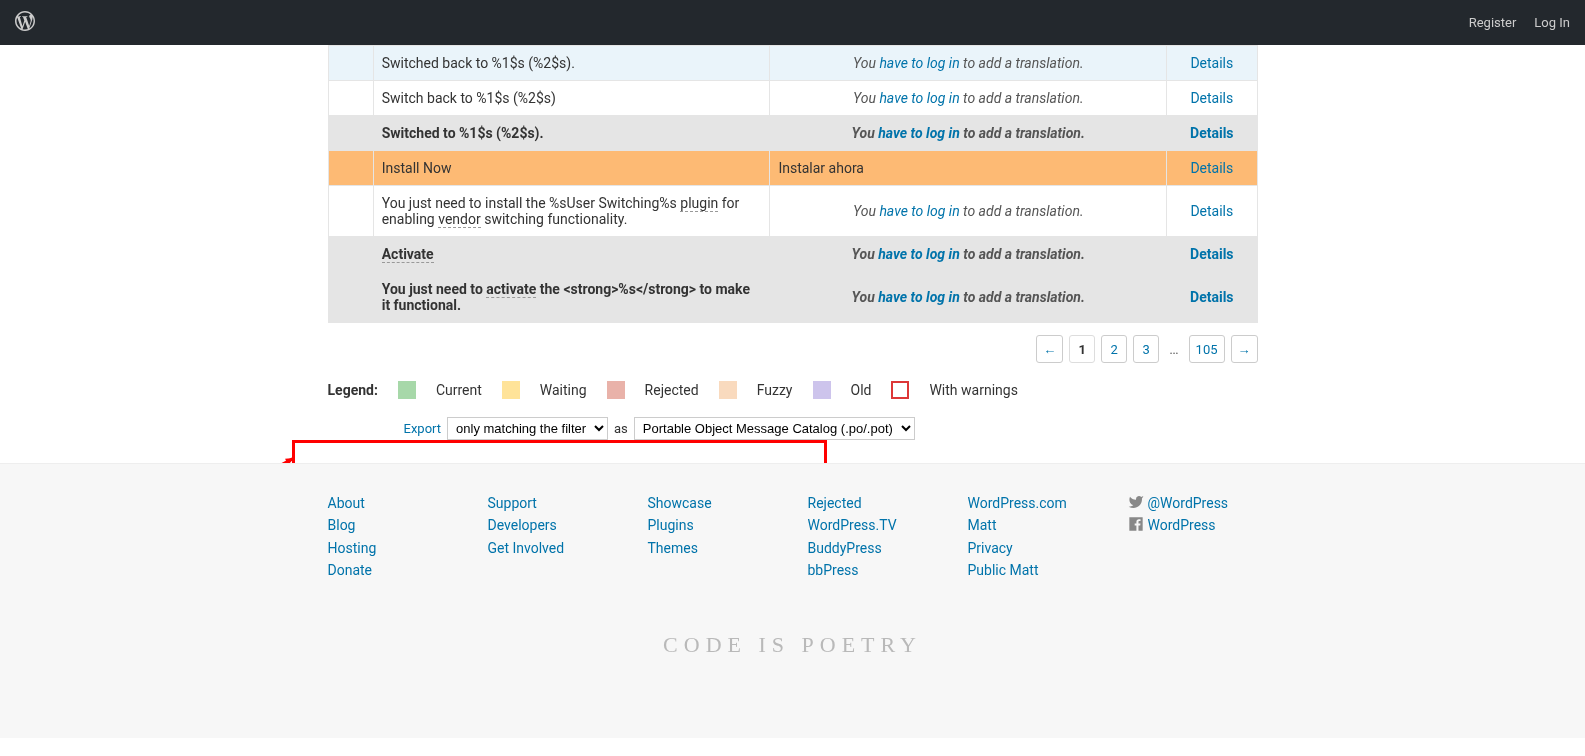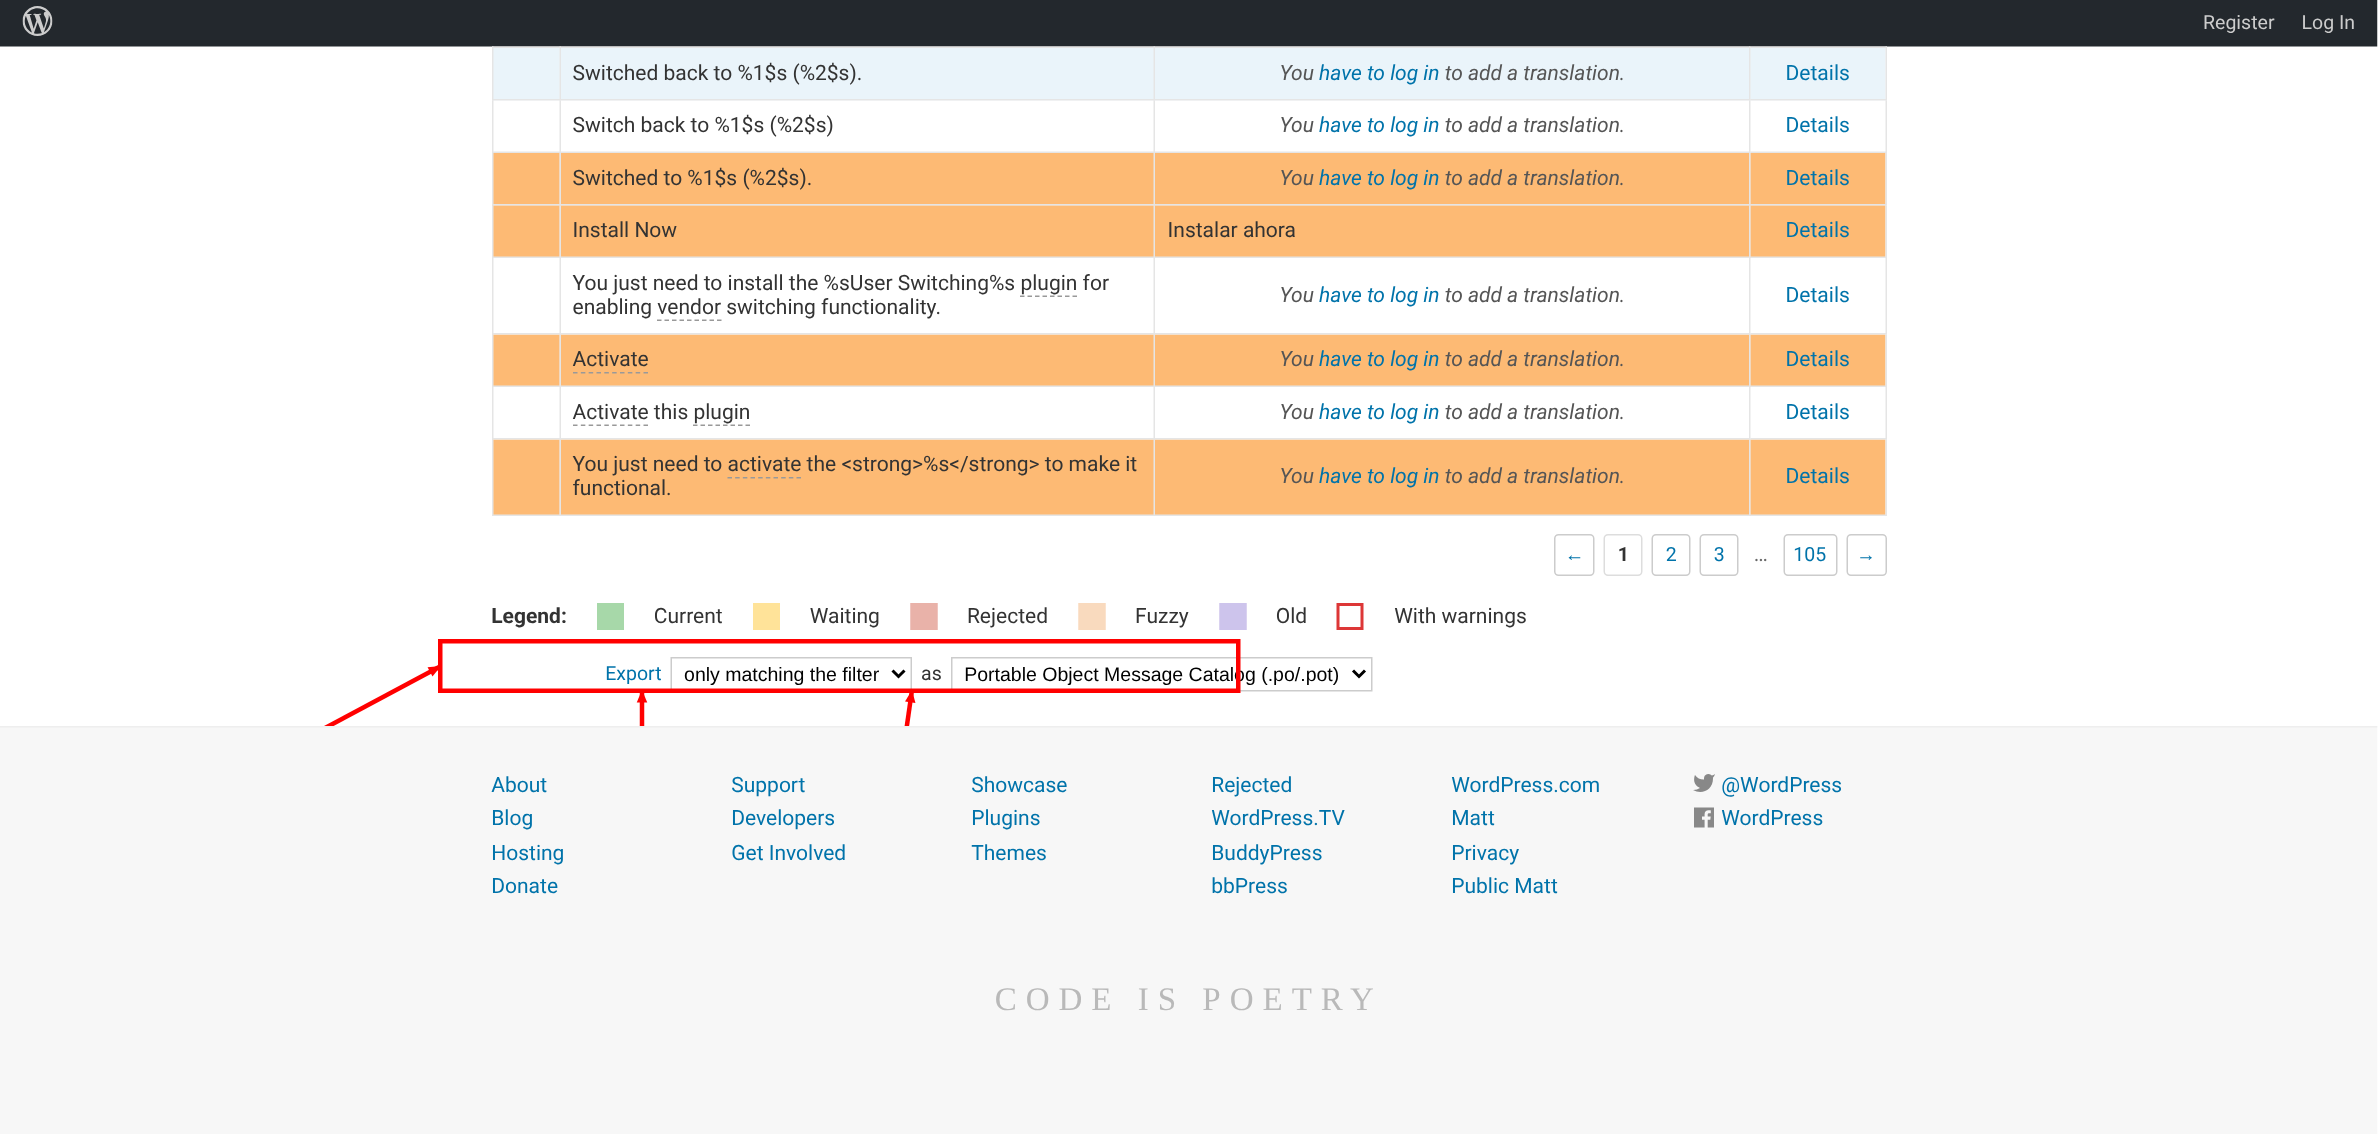--- a/index.html
+++ b/index.html
@@ -1,40 +1,40 @@
 <!DOCTYPE html>
 <html><head>
 <meta charset="utf-8">
 <style>
 * { box-sizing: border-box; margin: 0; padding: 0; }
 body { font-family: -apple-system, BlinkMacSystemFont, "Segoe UI", Roboto, Helvetica, Arial, sans-serif; font-size: 14px; color: #333; background: #fff; }
 
 
-.admin-bar { background: #23282d; height: 31px; display: flex; align-items: center; justify-content: space-between; padding: 0 15px; color: #ccc; }
+.admin-bar { background: #23282d; height: 45px; display: flex; align-items: center; justify-content: space-between; padding: 0 15px; color: #ccc; }
 .admin-bar-left { display: flex; align-items: center; }
 .wp-logo { width: 20px; height: 20px; }
 .admin-bar-right { display: flex; gap: 18px; }
 .admin-bar a { color: #ccc; text-decoration: none; font-size: 13px; }
 
 
 .page-wrap { max-width: 930px; margin: 0 auto; }
 
 
 table.translations { width: 100%; border-collapse: collapse; table-layout: fixed; }
 table.translations col.c-prio { width: 45px; }
 table.translations col.c-src { width: 395px; }
 table.translations col.c-trans { width: 395px; }
 table.translations col.c-det { width: 90px; }
 table.translations td { border: 1px solid #e5e5e5; padding: 9px 8px; font-size: 14px; vertical-align: middle; }
 table.translations td.prio { border-right: 1px solid #e5e5e5; }
 table.translations td.details { text-align: center; }
 table.translations td.translation { text-align: center; font-style: italic; color: #555; }
 table.translations a { color: #0073aa; text-decoration: none; }
 .row-light { background: #fff; }
-.row-shade { background: #fdba74; }
+.row-shade { background: #e5e5e5; font-weight: bold; }
 .row-blue { background: #eaf4fa; }
 .row-green { background: #fdba74; }
 .dotted { border-bottom: 1px dashed #999; }
 
 
 .paging { display: flex; justify-content: flex-end; gap: 6px; margin: 12px 0 18px; }
 .paging .pg { display: inline-flex; align-items: center; justify-content: center; min-width: 26px; height: 28px; border: 1px solid #ccc; border-radius: 3px; padding: 0 6px; color: #0073aa; text-decoration: none; font-size: 13px; }
 .paging .pg.current { color: #333; font-weight: bold; border-color: #ddd; }
 .paging .dots { display: inline-flex; align-items: center; padding: 0 4px; color: #666; }
 
@@ -126,26 +126,20 @@
           </tr>
           <tr class="row-light">
             <td class="prio"></td>
             <td>You just need to install the %sUser Switching%s <span class="dotted">plugin</span> for enabling <span class="dotted">vendor</span> switching functionality.</td>
             <td class="translation"><span>You </span><a href="#">have to log in</a><span> to add a translation.</span></td>
             <td class="details"><a href="#">Details</a></td>
           </tr>
           <tr class="row-shade">
             <td class="prio"></td>
             <td><span class="dotted">Activate</span></td>
-            <td class="translation"><span>You </span><a href="#">have to log in</a><span> to add a translation.</span></td>
-            <td class="details"><a href="#">Details</a></td>
-          </tr>
-          <tr class="row-light">
-            <td class="prio"></td>
-            <td><span class="dotted">Activate</span> this <span class="dotted">plugin</span></td>
             <td class="translation"><span>You </span><a href="#">have to log in</a><span> to add a translation.</span></td>
             <td class="details"><a href="#">Details</a></td>
           </tr>
           <tr class="row-shade">
             <td class="prio"></td>
             <td>You just need to <span class="dotted">activate</span> the &lt;strong&gt;%s&lt;/strong&gt; to make it functional.</td>
             <td class="translation"><span>You </span><a href="#">have to log in</a><span> to add a translation.</span></td>
             <td class="details"><a href="#">Details</a></td>
           </tr>
         </tbody>

